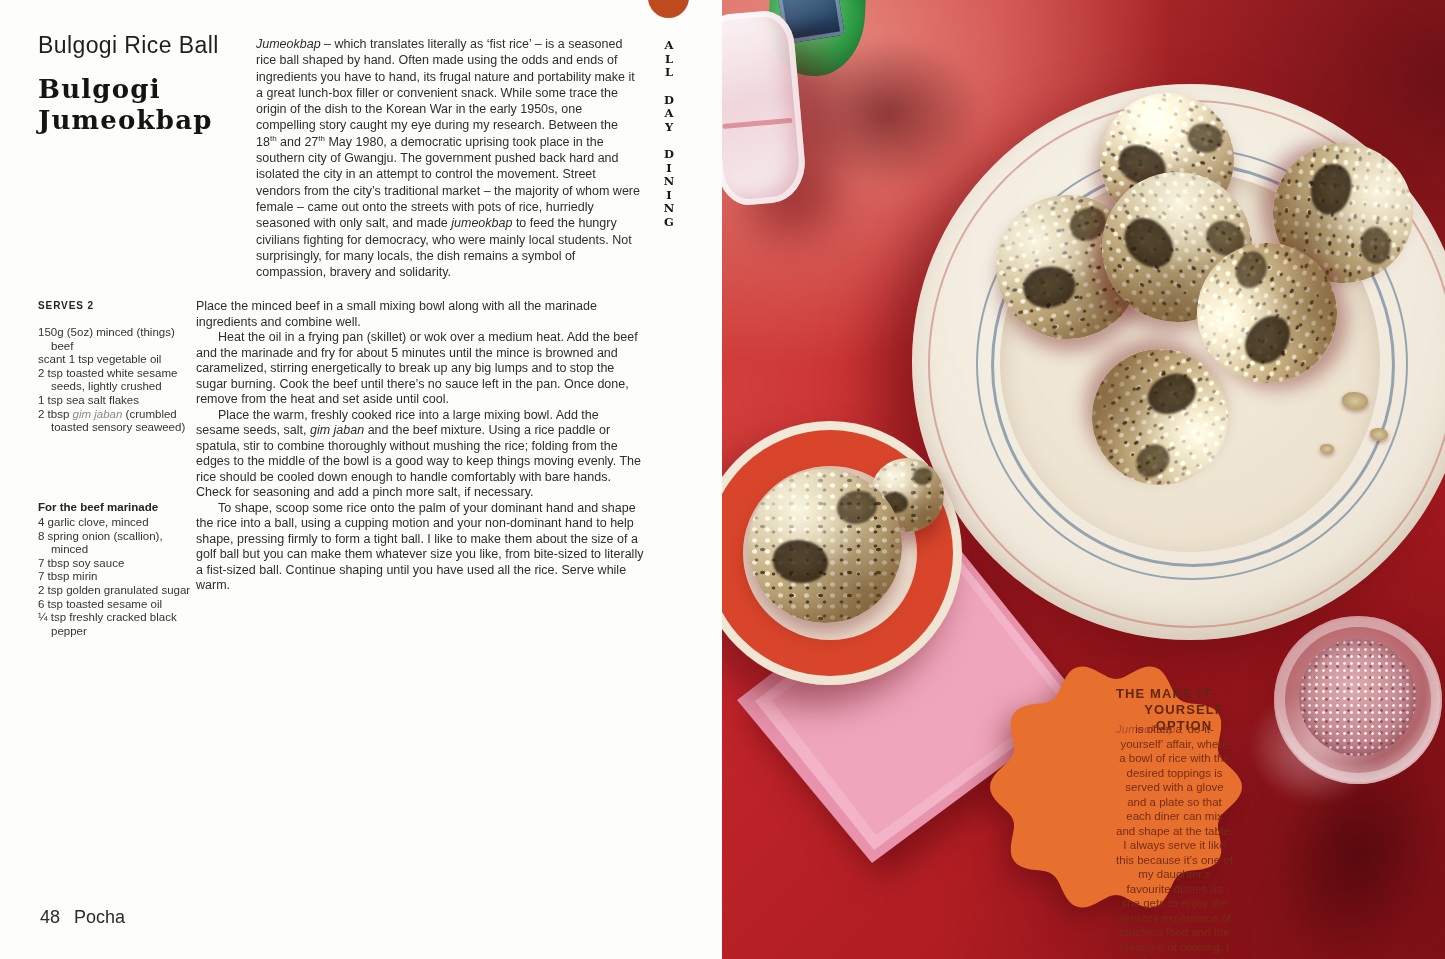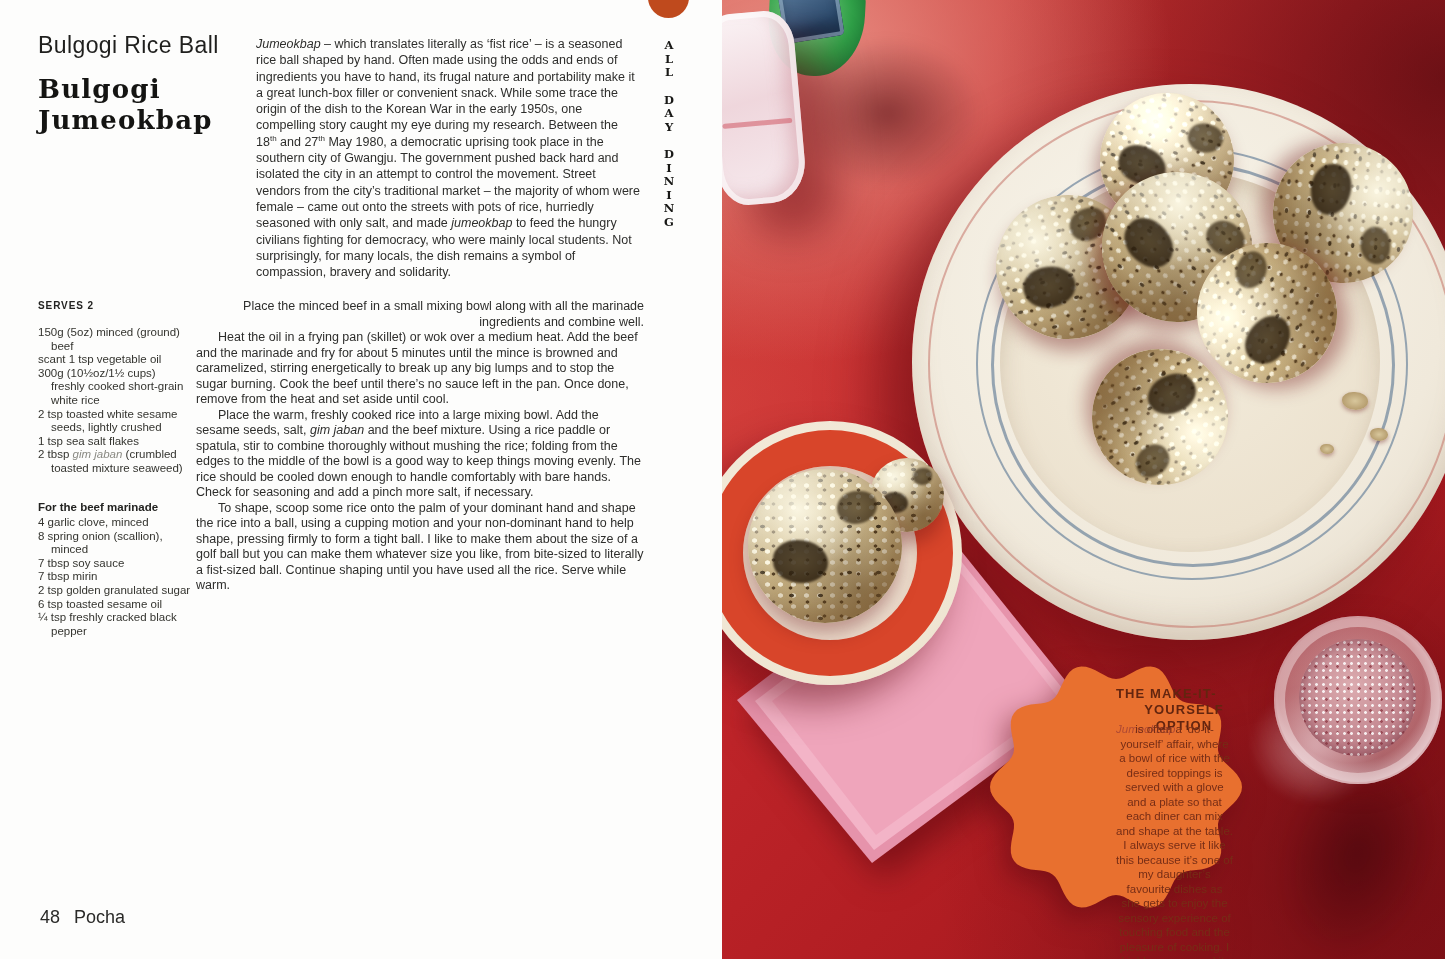--- a/index.html
+++ b/index.html
@@ -16,21 +16,21 @@
                   font-family:"DejaVu Serif",serif;font-weight:700;font-size:11.5px;color:#181816;}
   .vletter{height:13.5px;line-height:13.5px;}
   .vletter:empty{height:14px;}
   .serves{position:absolute;left:38px;top:300px;font-size:10px;font-weight:700;letter-spacing:.9px;color:#232321;}
   .ingredients{position:absolute;left:38px;top:326px;width:154px;font-size:11.5px;line-height:13.6px;color:#34342f;}
   .ingredients .ing{padding-left:13px;text-indent:-13px;}
   .marinade-head{position:absolute;left:38px;top:501px;font-size:11.5px;font-weight:700;color:#232321;}
   .ingredients.marinade{top:516px;}
   .method{position:absolute;left:196px;top:299px;width:448px;font-size:12.5px;line-height:15.5px;color:#2e2e2c;}
   .mpara{text-indent:22px;}
-  .mpara:first-child{text-indent:0;text-align:right;}
+  .mpara:first-child{text-indent:0;}
   .page-footer{position:absolute;left:40px;top:907px;font-size:18px;color:#2a2a28;}
   .page-footer .book{margin-left:14px;}
   .it{font-style:italic;}
   .sup{vertical-align:super;font-size:8px;line-height:0;}
   
   .photo{position:absolute;left:722px;top:0;width:723px;height:959px;overflow:hidden;
     background:
       radial-gradient(90% 55% at 10% 6%, rgba(238,153,142,.9), rgba(238,153,142,0) 58%),
       radial-gradient(60% 45% at 0% 42%, rgba(225,80,72,.45), rgba(225,80,72,0) 70%),
       radial-gradient(120% 80% at 100% 8%, rgba(55,4,9,.6), rgba(55,4,9,0) 52%),
@@ -148,26 +148,25 @@
         <div class="vletter"></div>
         <div class="vletter">D</div>
         <div class="vletter">I</div>
         <div class="vletter">N</div>
         <div class="vletter">I</div>
         <div class="vletter">N</div>
         <div class="vletter">G</div>
       </div>
     <div class="serves">SERVES 2</div>
     <div class="ingredients">
-        <div class="ing"><span>150g (5oz) minced (ground) beef</span></div>
+        <div class="ing"><span>150g (5oz) minced (things) beef</span></div>
         <div class="ing"><span>scant 1 tsp vegetable oil</span></div>
-        <div class="ing"><span>300g (10½oz/1½ cups) freshly cooked short-grain white rice</span></div>
         <div class="ing"><span>2 tsp toasted white sesame seeds, lightly crushed</span></div>
         <div class="ing"><span>1 tsp sea salt flakes</span></div>
-        <div class="ing"><span>2 tbsp </span><span class="it" style="color: rgb(138, 138, 131);">gim jaban</span><span> (crumbled toasted mixture seaweed)</span></div>
+        <div class="ing"><span>2 tbsp </span><span class="it" style="color: rgb(138, 138, 131);">gim jaban</span><span> (crumbled toasted sensory seaweed)</span></div>
       </div>
     <div class="marinade-head">For the beef marinade</div>
     <div class="ingredients marinade">
         <div class="ing"><span>4 garlic clove, minced</span></div>
         <div class="ing"><span>8 spring onion (scallion), minced</span></div>
         <div class="ing"><span>7 tbsp soy sauce</span></div>
         <div class="ing"><span>7 tbsp mirin</span></div>
         <div class="ing"><span>2 tsp golden granulated sugar</span></div>
         <div class="ing"><span>6 tsp toasted sesame oil</span></div>
         <div class="ing"><span>¼ tsp freshly cracked black pepper</span></div>

